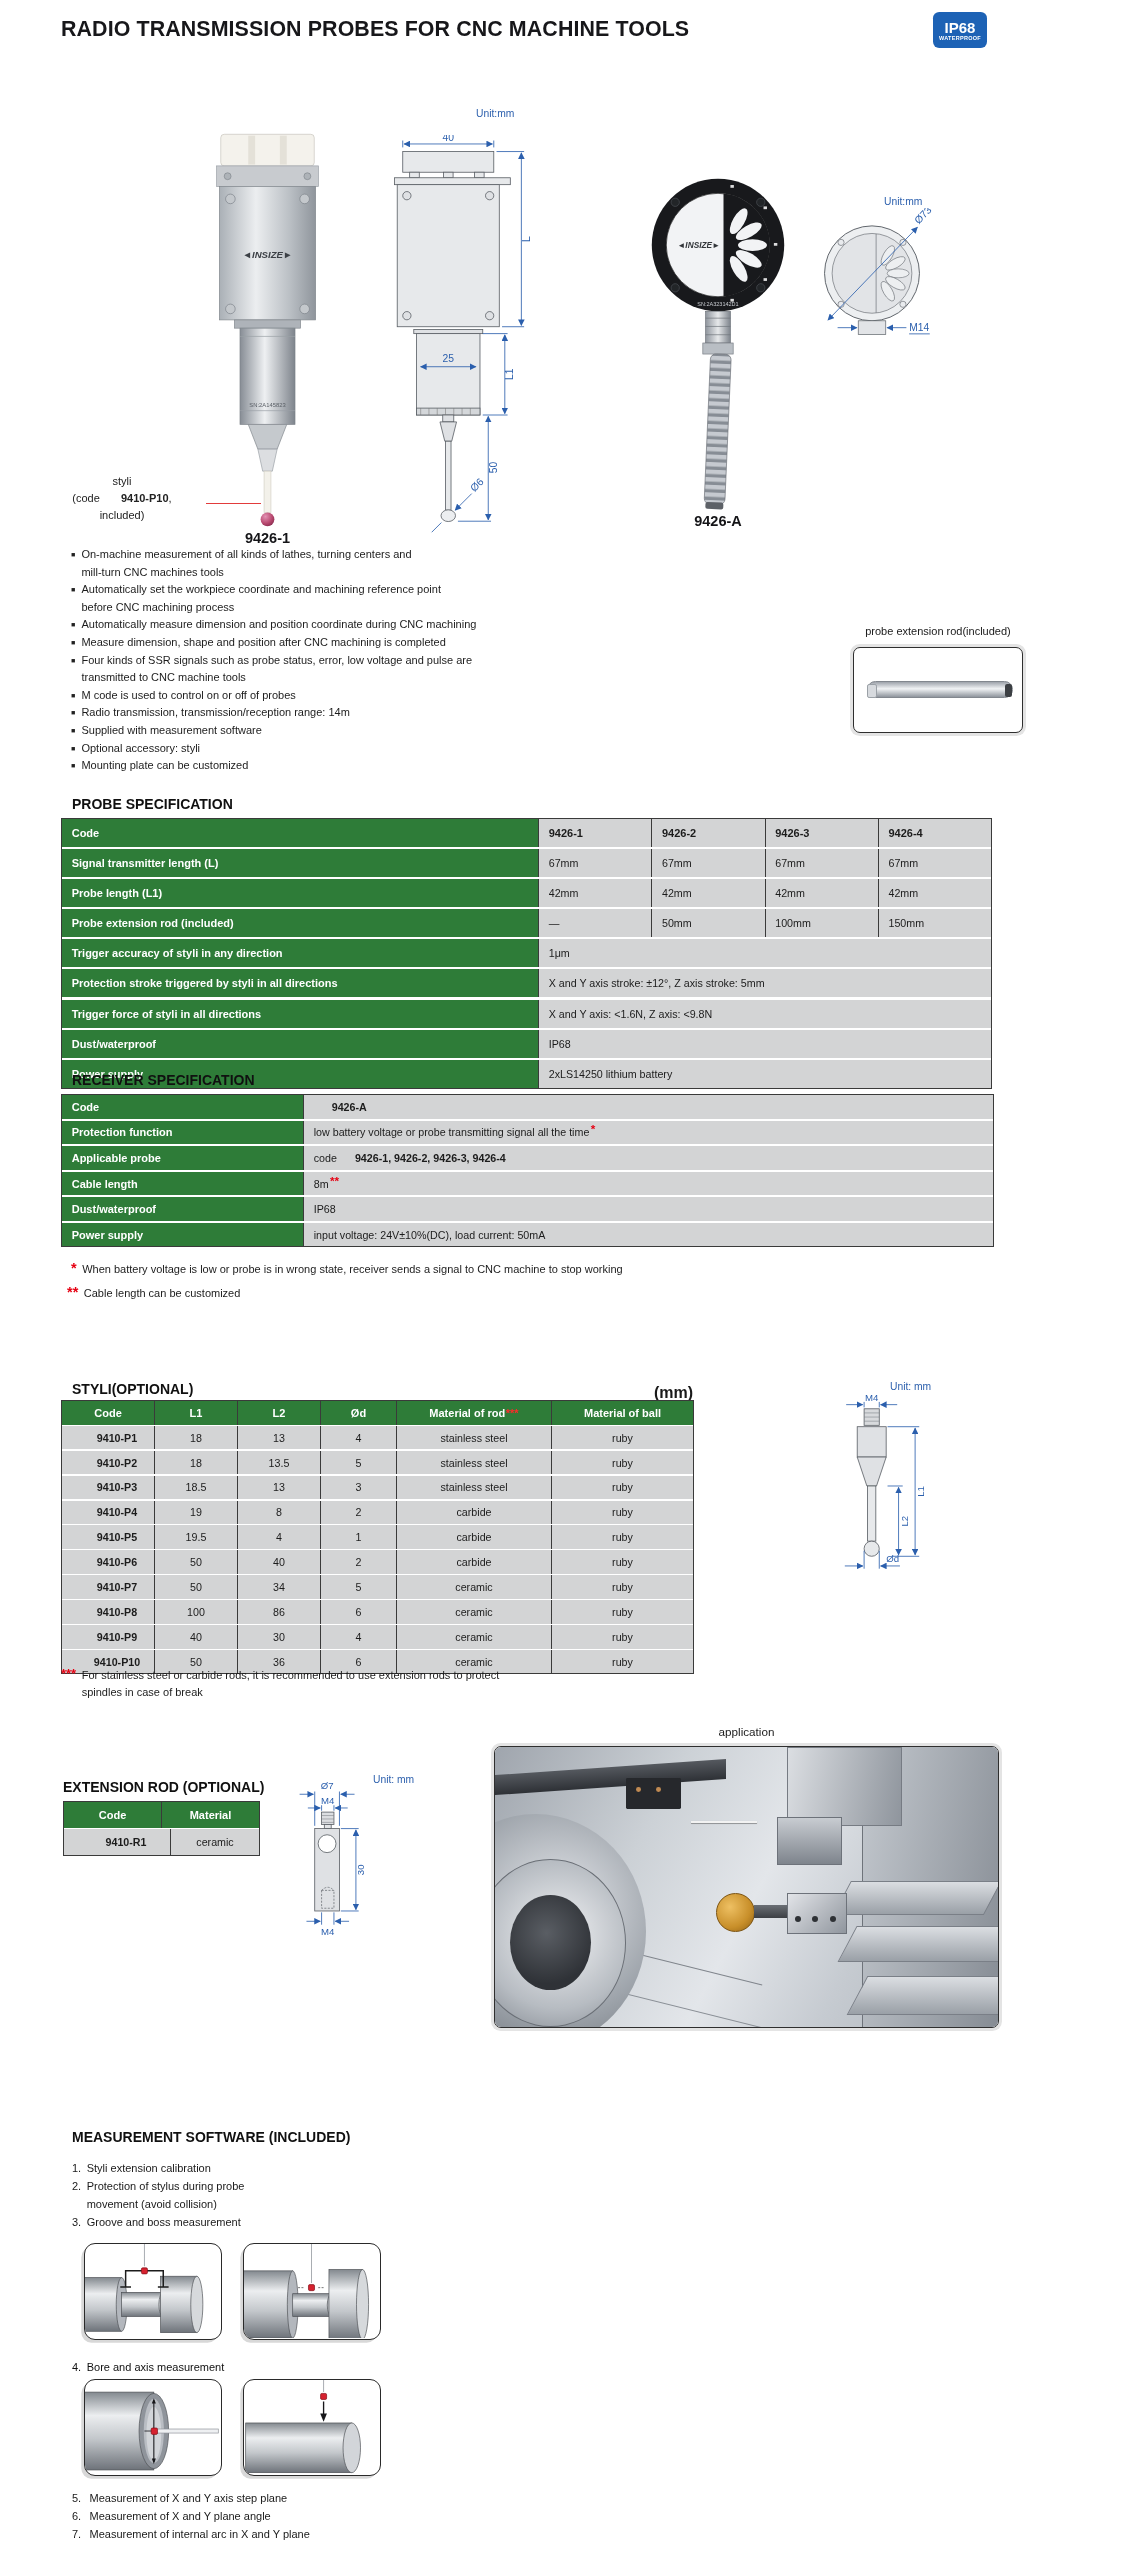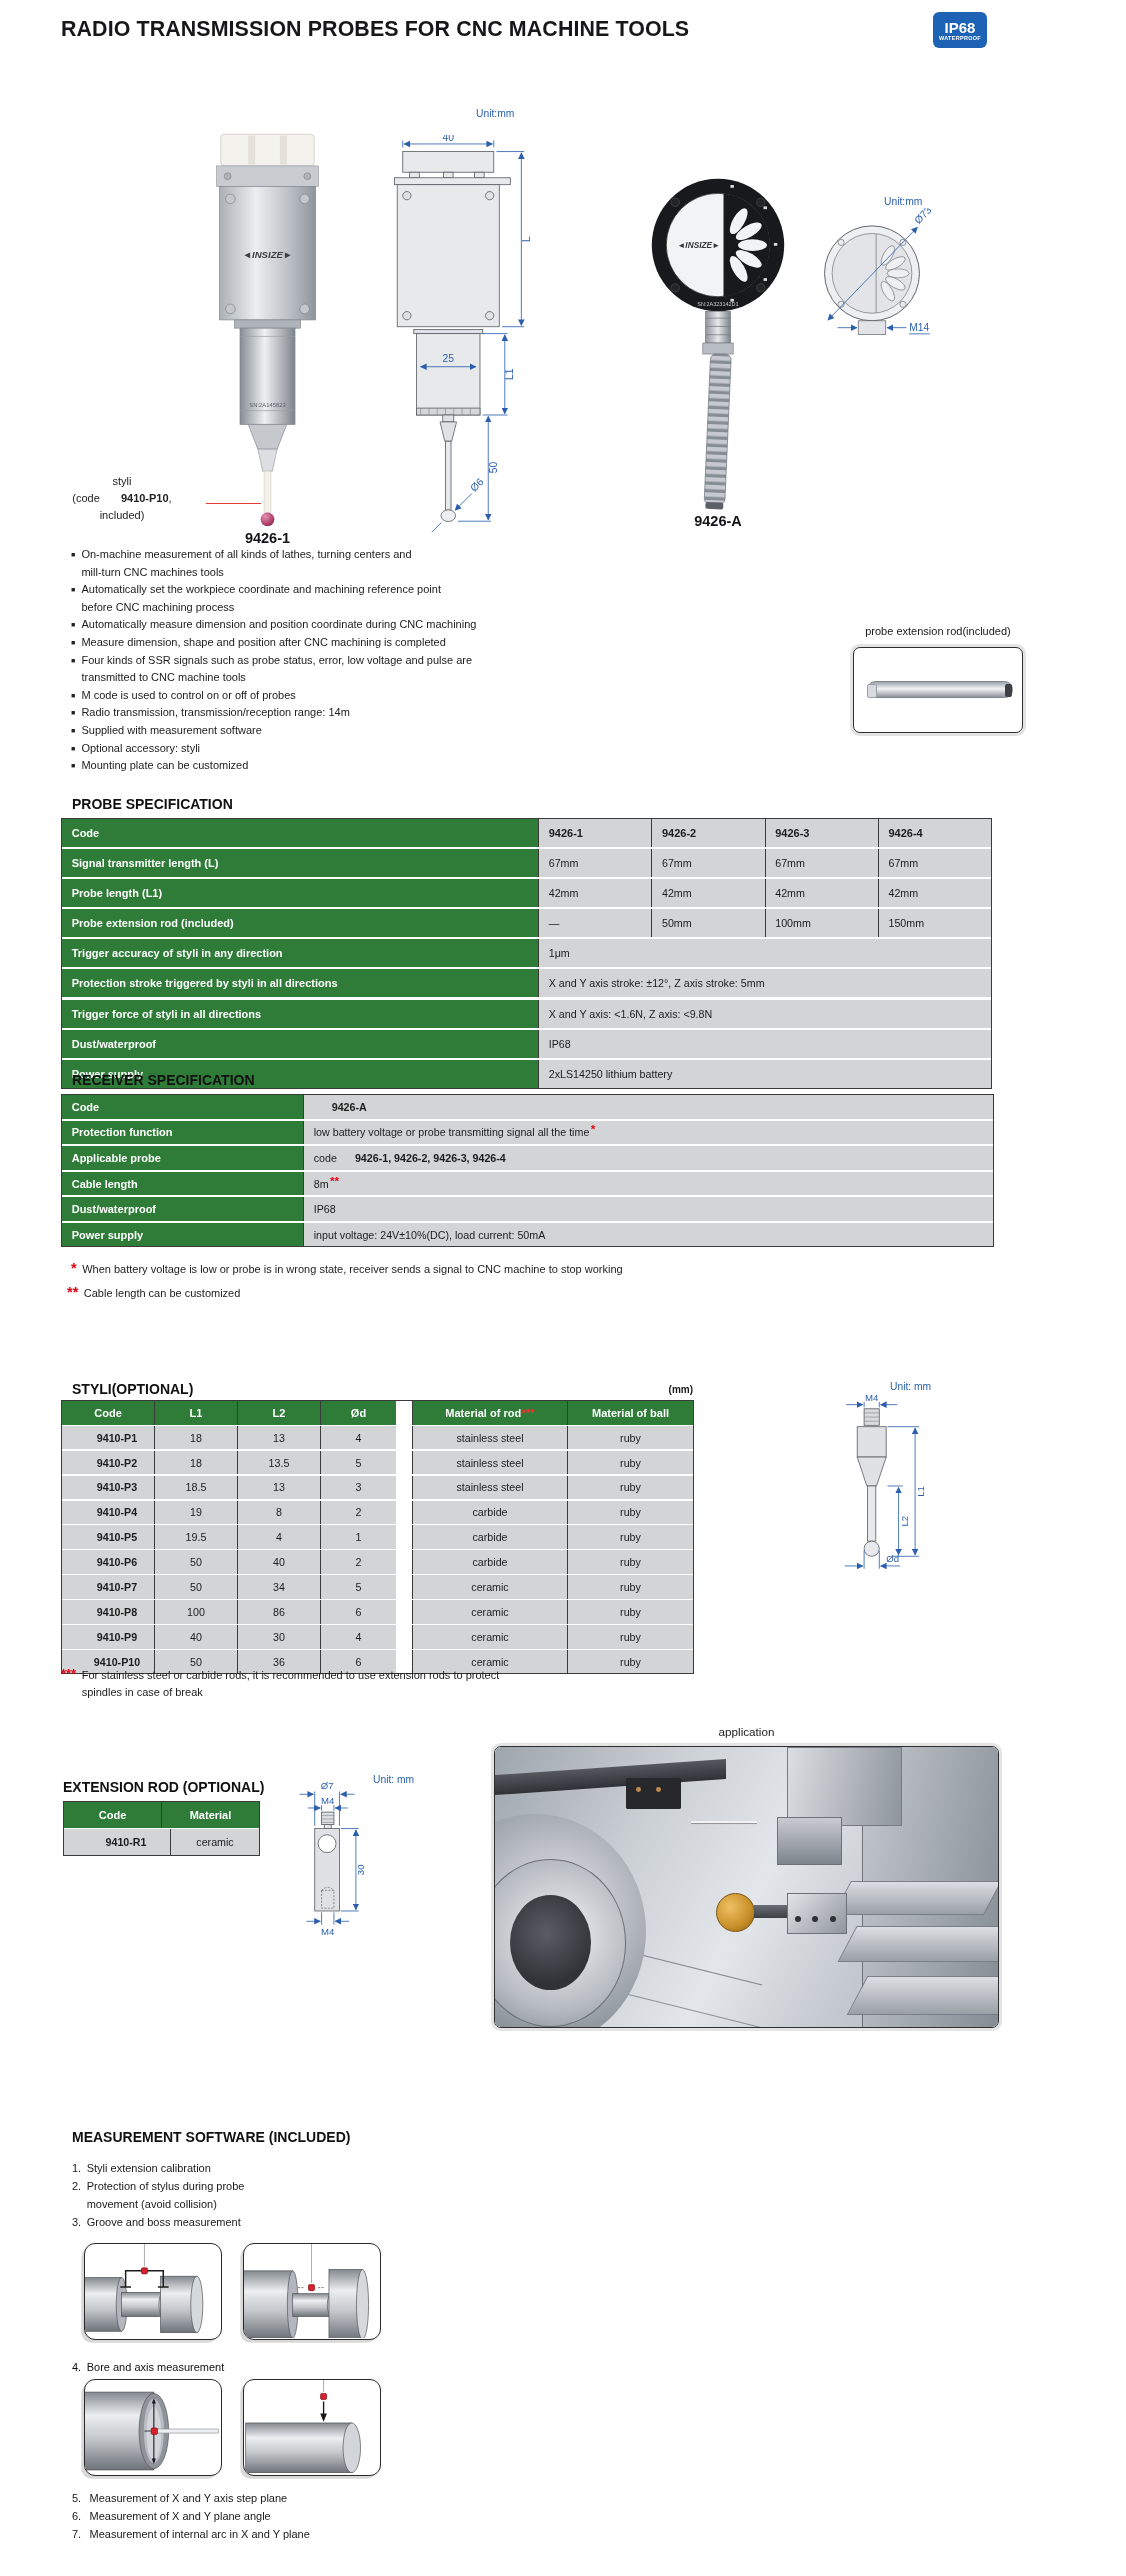--- a/index.html
+++ b/index.html
@@ -63,27 +63,27 @@
   .grid-table .cell { justify-content:center; text-align:center; }
   .grid-table .cell + .cell { border-left:1.4px solid #3a3a3a; }
   .grid-table .hcell { background:#2e7c38; color:#fff; font-weight:700; font-size:11px; }
   .grid-table .dcell { background:#d3d4d5; font-size:10.7px; color:#1c1c1c; }
   .styli-table { left:61px; top:1400px; width:633px; }
   .styli-table .cell { height:23.5px; }
   .styli-table .c0 { width:92px; flex:0 0 auto; }
   .styli-table .c1 { width:83px; flex:0 0 auto; }
   .styli-table .c2 { width:83px; flex:0 0 auto; }
   .styli-table .c3 { width:76px; flex:0 0 auto; }
-  .styli-table .c4 { width:155px; flex:0 0 auto;margin-left:16px; }
+  .styli-table .c4 { width:155px; flex:0 0 auto; }
   .styli-table .c5 { flex:1 1 0; }
   .hstar { color:#ff2a2a; font-weight:700; margin-left:0.7px; }
   .ext-table { left:63px; top:1801px; width:197px; }
   .ext-table .cell { height:26px; flex:1 1 0; }
 
-  .mm-label { left:624px; top:1384px; width:69px; text-align:right; font-size:10px; font-weight:700; }
+  .mm-label { left:624px; top:1384px; width:69px; text-align:right; font-size:16px; font-weight:700; }
 
   
   .app-label { left:491px; top:1725px; width:511px; text-align:center; font-size:11.7px; color:#1c1c1c; }
   .app-frame { left:491px; top:1743px; width:511px; height:288px; }
   .app-scene { position:absolute; inset:0; }
   .app-scene > div { position:absolute; }
   .app-bg { inset:0; background:linear-gradient(118deg,#9fa5ad,#ccd1d6 30%,#e3e6ea 52%,#c6cbd1 72%,#aab0b7); }
   .app-rail { left:0; top:7%; width:46%; height:7%; background:linear-gradient(#55595f,#2e3136); transform:skewY(-4deg); }
   .app-block { left:26%; top:11%; width:11%; height:11%; background:#26282c; border-radius:1.4px; }
   .app-dot { position:absolute; width:4.8px; height:4.8px; border-radius:50%; background:#c08a52; top:30%; }

